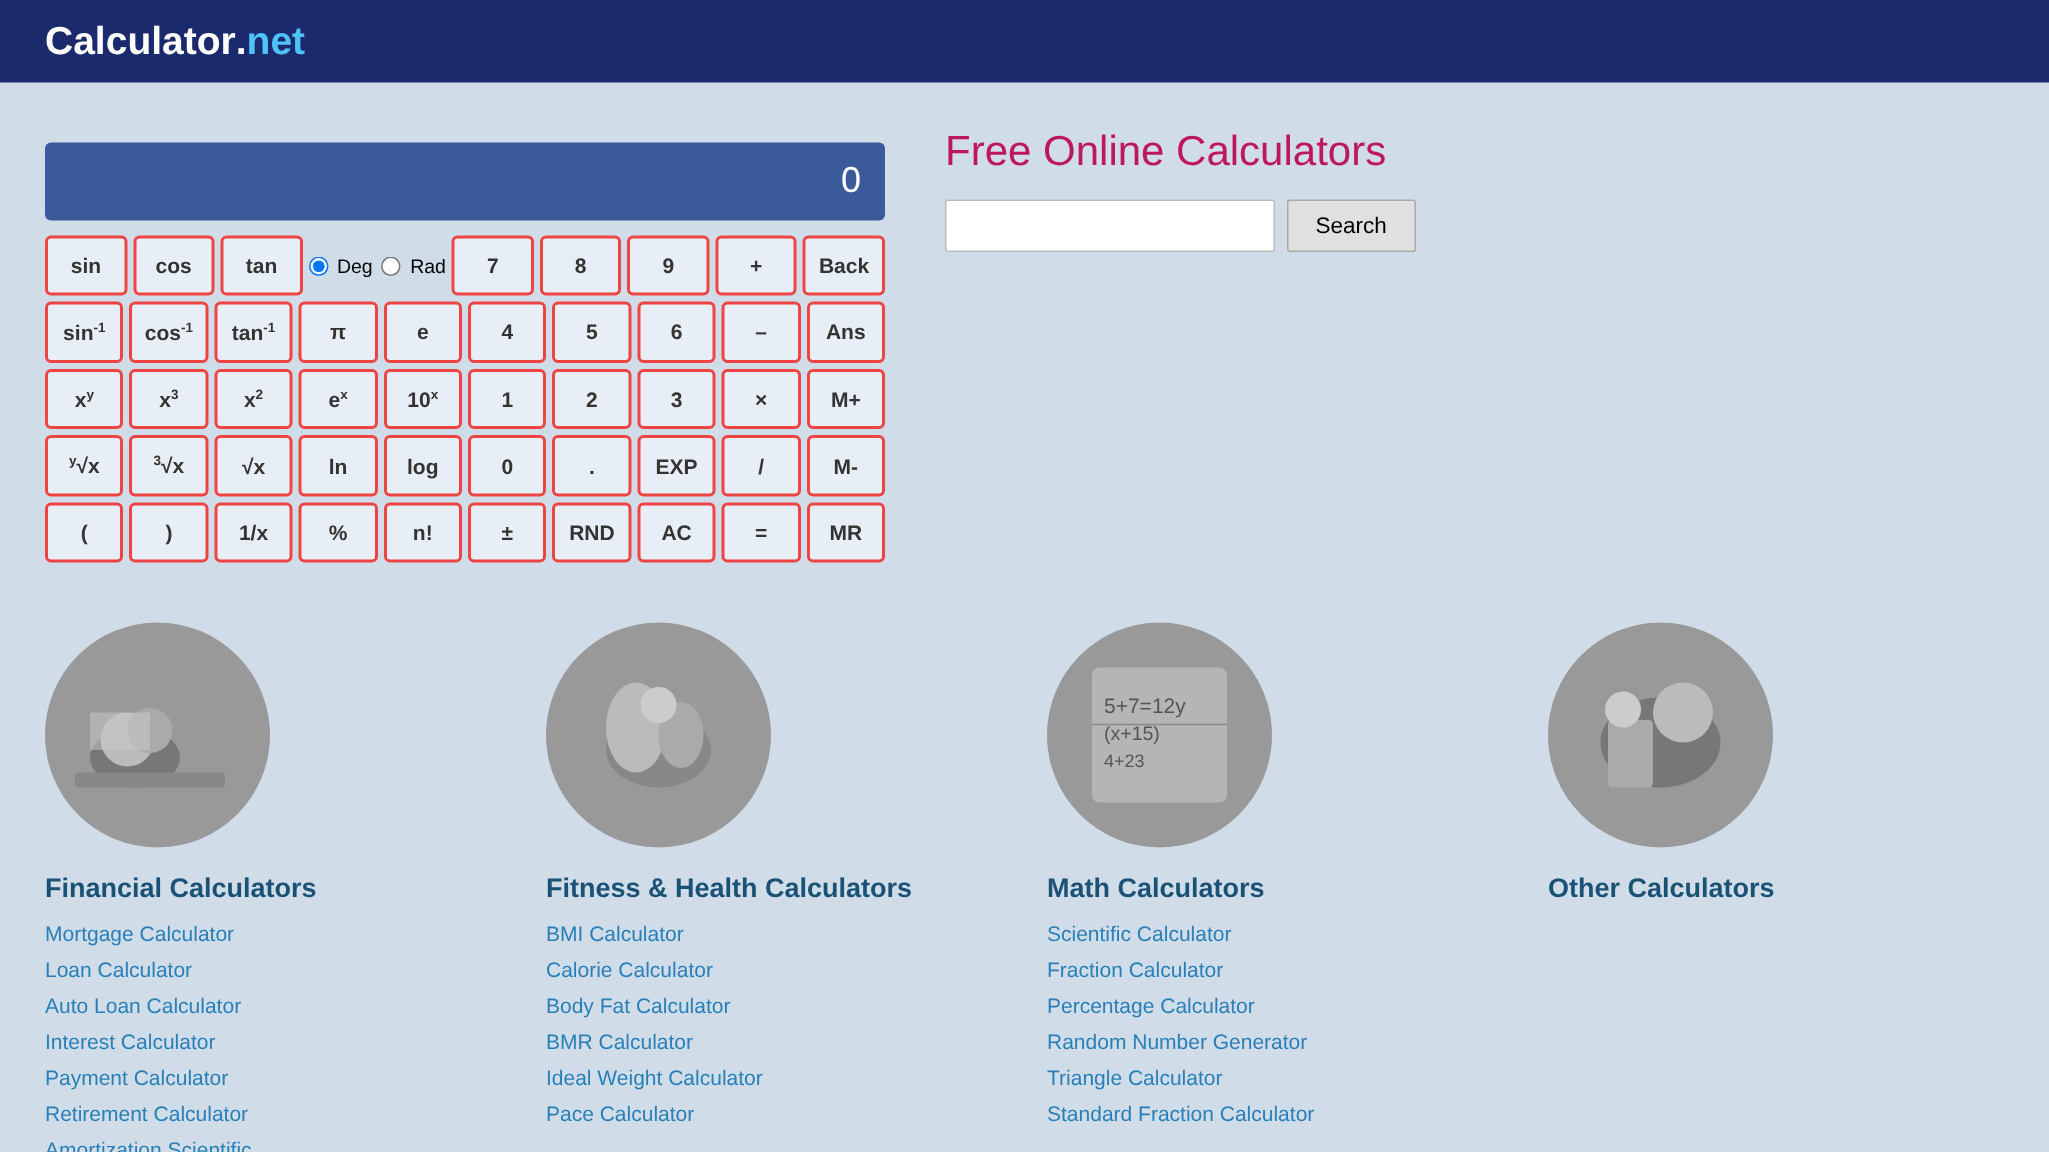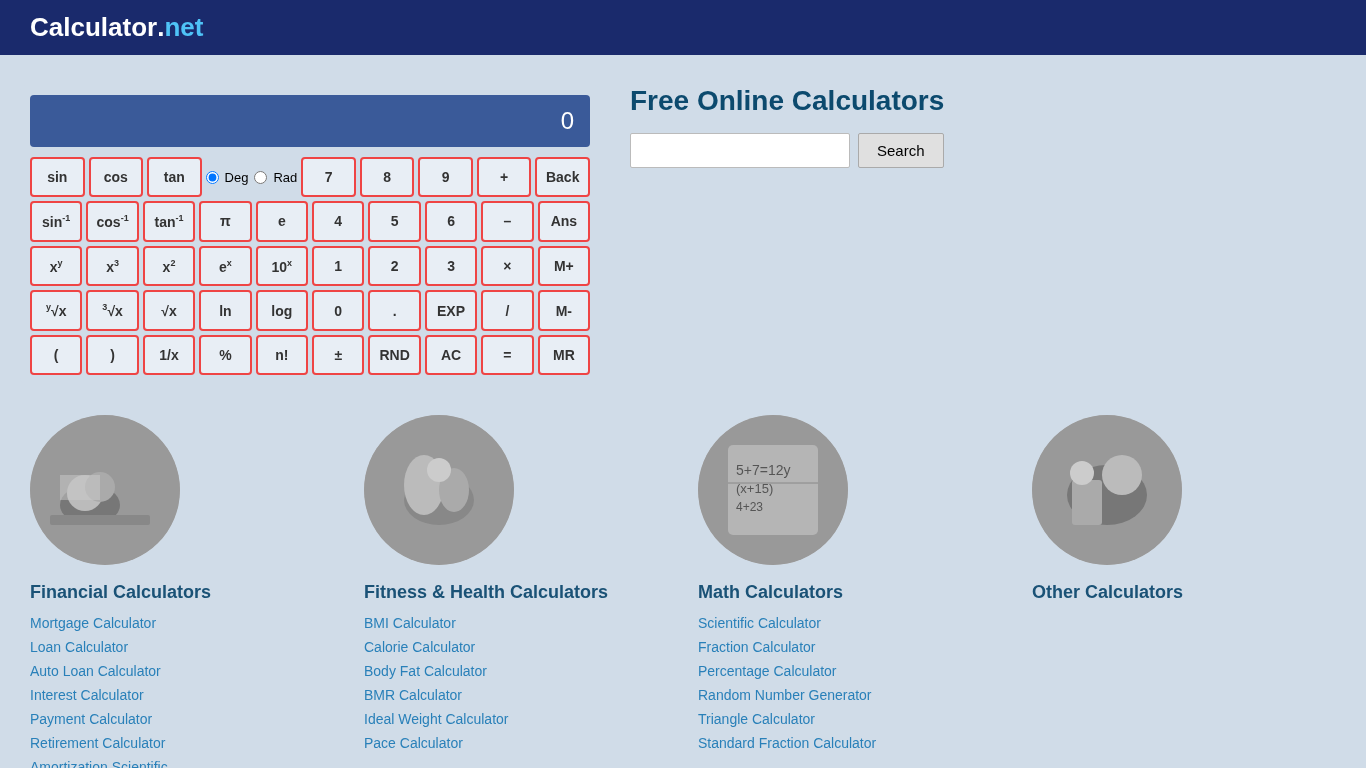--- a/index.html
+++ b/index.html
@@ -85,22 +85,22 @@
       justify-content: center;
     }
     .radio-group label { cursor: pointer; }
 
     
     #right-panel {
       flex: 1;
     }
     #free-calculators-title {
       font-size: 28px;
-      font-weight: bold;
-      color: #0c4a6e;
+      font-weight: normal;
+      color: #be185d;
       margin-bottom: 16px;
     }
     #search-row {
       display: flex;
       gap: 8px;
       align-items: center;
       margin-bottom: 20px;
     }
     #search-input {
       border: 1px solid #bbb;

